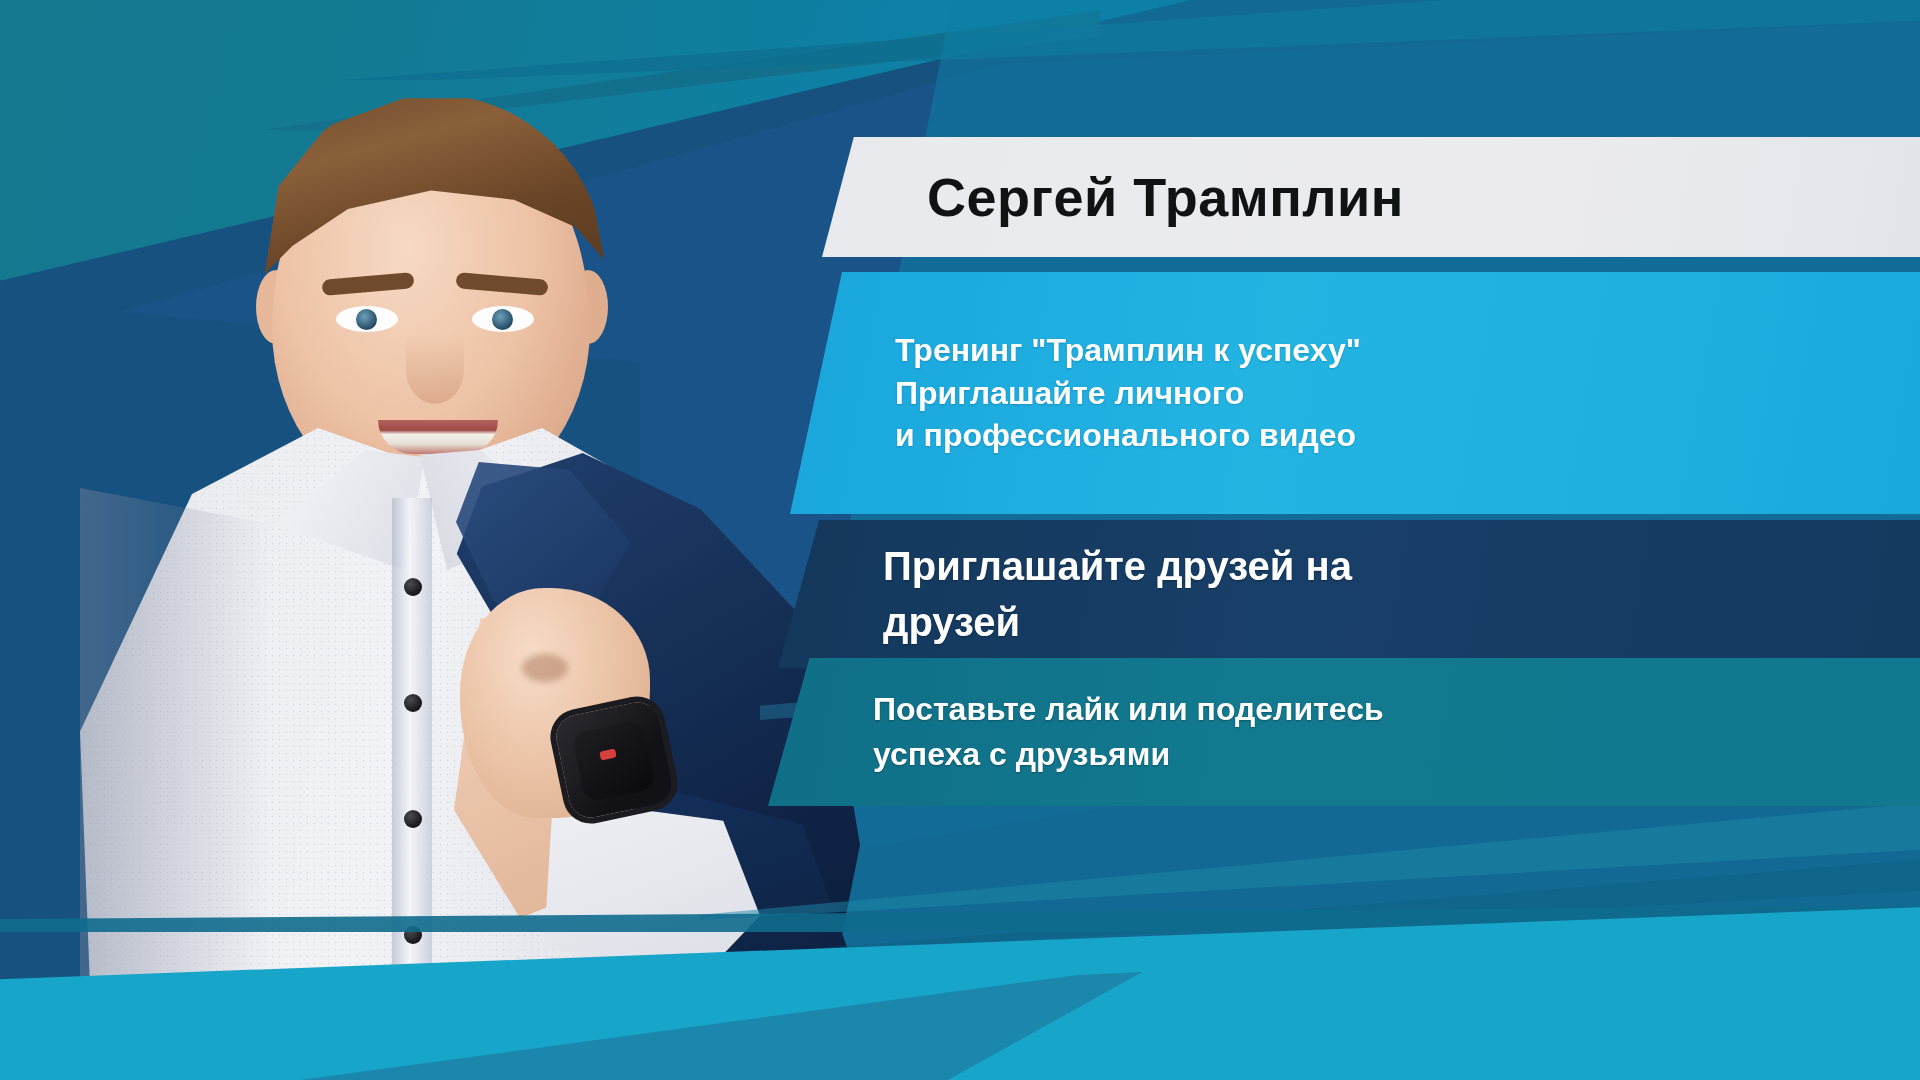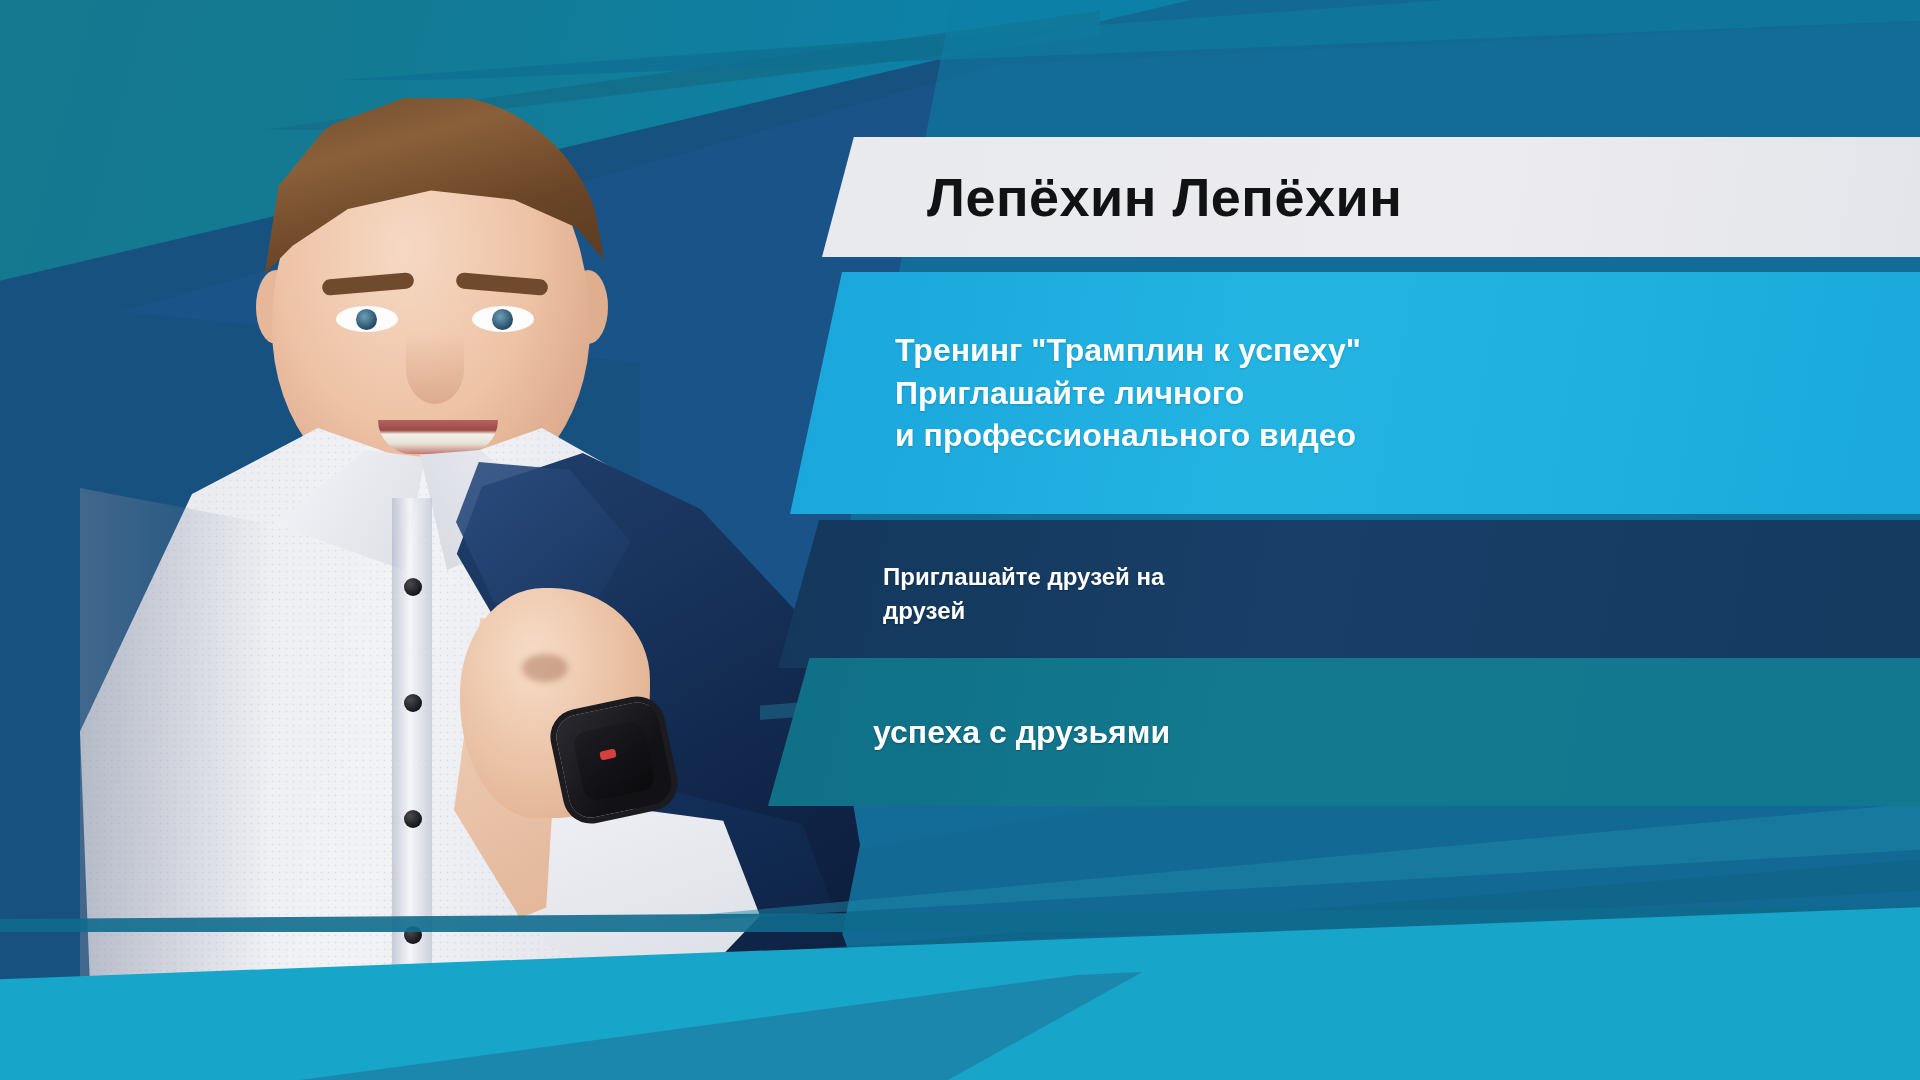--- a/index.html
+++ b/index.html
@@ -258,21 +258,21 @@
     text-shadow:0 1px 2px rgba(0,60,90,.25);
   }
 
   
   #panel-invite {
     top:520px; left:778px; width:1142px; height:148px;
     background:linear-gradient(100deg,#14385c 0%,#183f68 45%,#153a60 100%);
     clip-path:polygon(3.6% 0%, 100% 0%, 100% 100%, 0% 100%);
   }
   #panel-invite .line {
-    font-size:24px; font-weight:bold; color:#ffffff;
+    font-size:40px; font-weight:bold; color:#ffffff;
     line-height:1.40; white-space:nowrap;
     text-shadow:0 1px 2px rgba(0,0,0,.3);
   }
 
   
   #panel-like {
     top:658px; left:768px; width:1152px; height:148px;
     background:linear-gradient(100deg,#0f6f86 0%,#12798f 40%,#12788f 100%);
     clip-path:polygon(3.6% 0%, 100% 0%, 100% 100%, 0% 100%);
   }
@@ -356,21 +356,21 @@
     <div class="s-shape knuckle"></div>
     <div class="s-shape watch"></div>
     <div class="s-shape watch-face"></div>
     <div class="s-shape watch-dot"></div>
   </div>
 
   <div class="accent accent-a"></div>
 
   <div class="panel" id="panel-name">
     <div class="panel-inner">
-      <div class="name-text">Лепёхин Лепёхин</div>
+      <div class="name-text">Сергей Трамплин</div>
     </div>
   </div>
 
   <div class="panel" id="panel-training">
     <div class="panel-inner">
       <div class="line">Тренинг "Трамплин к успеху"</div>
       <div class="line">Приглашайте личного</div>
       <div class="line">и профессионального видео</div>
     </div>
   </div>
@@ -380,20 +380,21 @@
       <div class="line">Приглашайте  друзей на</div>
       <div class="line">друзей</div>
     </div>
   </div>
 
   <div class="accent accent-b"></div>
   <div class="accent accent-c"></div>
 
   <div class="panel" id="panel-like">
     <div class="panel-inner">
+      <div class="line">Поставьте лайк или поделитесь</div>
       <div class="line">успеха с друзьями</div>
     </div>
   </div>
 
   <div class="bg-shape band-bottom-line"></div>
   <div class="bg-shape band-bottom"></div>
   <div class="bg-shape band-bottom-dark"></div>
 
 </div>
 

